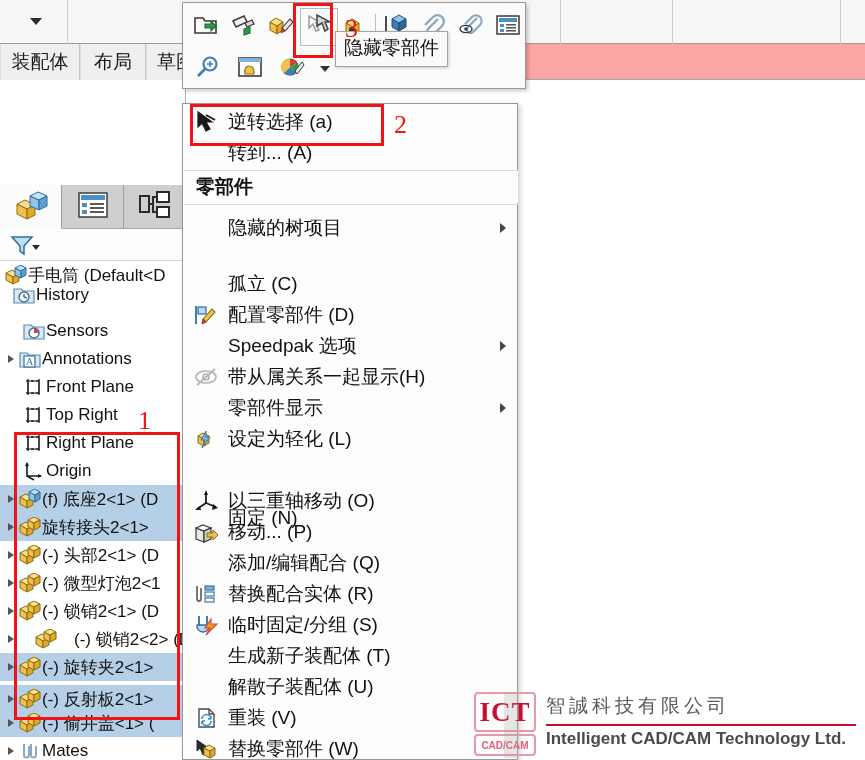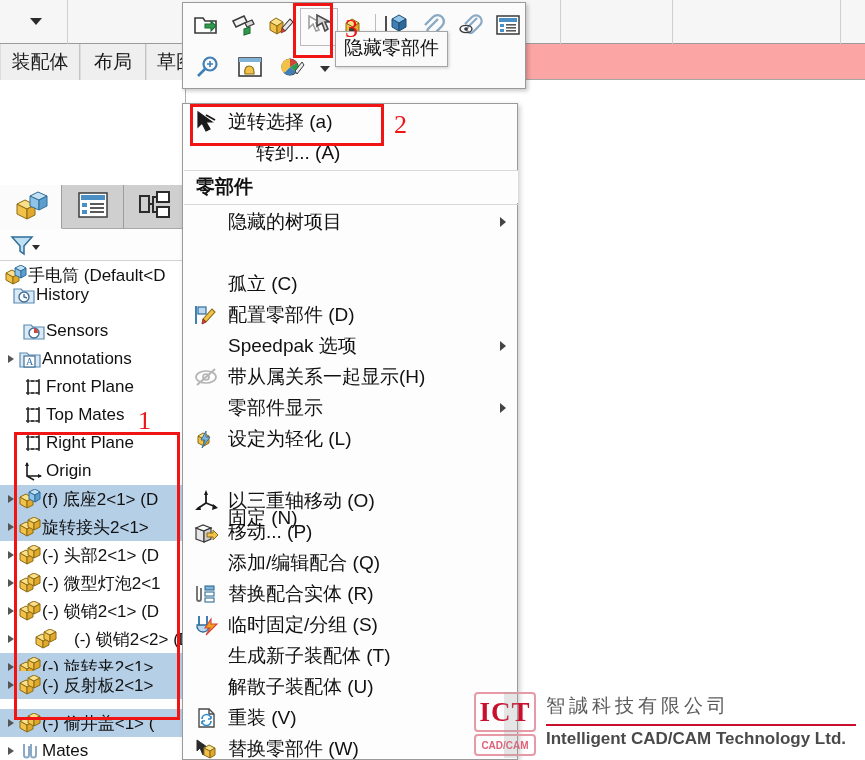--- a/index.html
+++ b/index.html
@@ -303,21 +303,21 @@
       </div>
 
       <div class="tnode" style="top:140px;padding-left:22px;">
         <span class="ticon">
           <svg width="22" height="20" viewBox="0 0 22 20">
             <path d="M5 2 L5 18 M16 2 L16 18" stroke="#2b2b2b" stroke-width="1.4" fill="none"></path>
             <path d="M3 4 L18 4 M3 16 L18 16" stroke="#2b2b2b" stroke-width="1.4" stroke-dasharray="3 2" fill="none"></path>
             <rect x="5" y="4" width="11" height="12" fill="none" stroke="#2b2b2b" stroke-width="1.1"></rect>
           </svg>
         </span>
-        <span class="tlabel">Top Mates</span>
+        <span class="tlabel">Top Right</span>
       </div>
 
       <div class="tnode" style="top:168px;padding-left:22px;">
         <span class="ticon">
           <svg width="22" height="20" viewBox="0 0 22 20">
             <path d="M5 2 L5 18 M16 2 L16 18" stroke="#2b2b2b" stroke-width="1.4" fill="none"></path>
             <path d="M3 4 L18 4 M3 16 L18 16" stroke="#2b2b2b" stroke-width="1.4" stroke-dasharray="3 2" fill="none"></path>
             <rect x="5" y="4" width="11" height="12" fill="none" stroke="#2b2b2b" stroke-width="1.1"></rect>
           </svg>
         </span>
@@ -448,21 +448,21 @@
             <path d="M1 8 L7 5 L14 9 L8 12 Z" fill="#fbe08a" stroke="#8a6a12"></path>
             <path d="M8 12 L8 19 L14 16 L14 9 Z" fill="#e0a92c" stroke="#8a6a12"></path>
             <path d="M9 3 L9 10 L15 13 L15 6 Z" fill="#f2c14a" stroke="#8a6a12"></path>
             <path d="M9 3 L15 0 L21 3 L15 6 Z" fill="#fbe08a" stroke="#8a6a12"></path>
             <path d="M15 6 L15 13 L21 10 L21 3 Z" fill="#e0a92c" stroke="#8a6a12"></path>
           </svg>
         </span>
         <span class="tlabel">(-) 旋转夹2&lt;1&gt;</span>
       </div>
 
-      <div class="tnode sel" style="top:410px;padding-left:4px;">
+      <div class="tnode sel" style="top:424px;padding-left:4px;">
         <span class="tarrow">
             <i></i>
           </span>
         <span class="ticon">
           <svg width="22" height="20" viewBox="0 0 22 20">
             <path d="M1 8 L1 15 L8 19 L8 12 Z" fill="#f2c14a" stroke="#8a6a12"></path>
             <path d="M1 8 L7 5 L14 9 L8 12 Z" fill="#fbe08a" stroke="#8a6a12"></path>
             <path d="M8 12 L8 19 L14 16 L14 9 Z" fill="#e0a92c" stroke="#8a6a12"></path>
             <path d="M9 3 L9 10 L15 13 L15 6 Z" fill="#f2c14a" stroke="#8a6a12"></path>
             <path d="M9 3 L15 0 L21 3 L15 6 Z" fill="#fbe08a" stroke="#8a6a12"></path>
@@ -643,34 +643,34 @@
     <div class="mi" style="top:2px;">
       <span class="micon">
         <svg width="26" height="24" viewBox="0 0 26 24">
           <path d="M5 2 L5 17 L9 13 L13 21 L17 19 L13 12 L19 12 Z" fill="#1a1a1a" stroke="#1a1a1a" stroke-width="1.2"></path>
           <path d="M13 5 L22 10" stroke="#1a1a1a" stroke-width="1.8"></path>
         </svg>
       </span>
       <span class="mlabel">逆转选择 (a)</span>
     </div>
 
-    <div class="mi" style="top:33px;margin-left:28px;">
+    <div class="mi" style="top:33px;">
       <span class="micon"></span>
       <span class="mlabel">转到... (A)</span>
     </div>
 
     <div class="msep" style="top:66px;"></div>
 
     <div class="mheader" style="top:67px;">
       <span>零部件</span>
     </div>
 
     <div class="msep" style="top:100px;"></div>
 
-    <div class="mi" style="top:102px;">
+    <div class="mi" style="top:108px;">
       <span class="micon"></span>
       <span class="mlabel">隐藏的树项目</span>
       <span class="marrow"></span>
     </div>
 
 
     <div class="mi" style="top:164px;">
       <span class="micon"></span>
       <span class="mlabel">孤立 (C)</span>
     </div>

